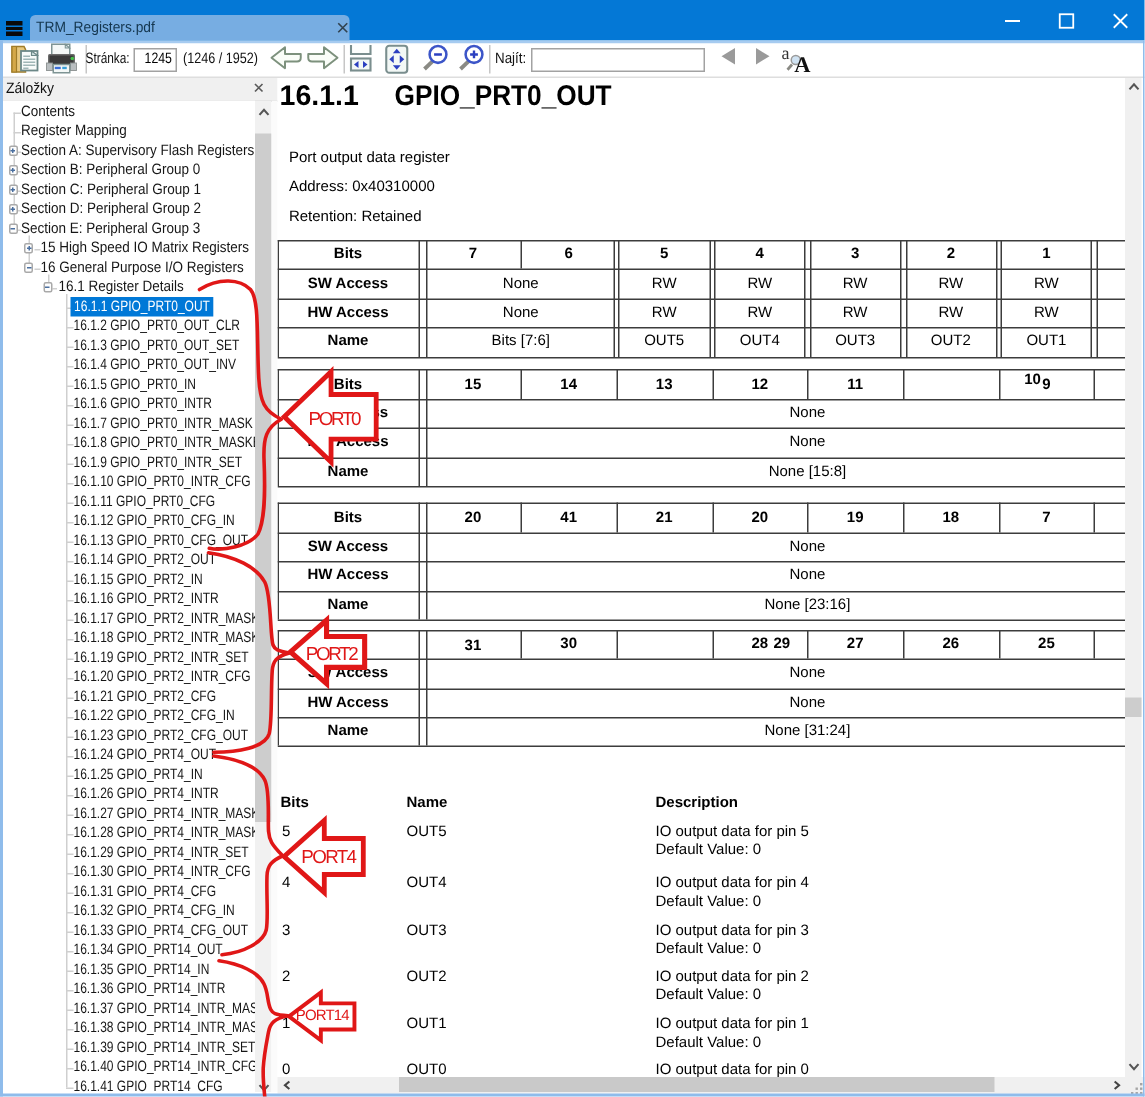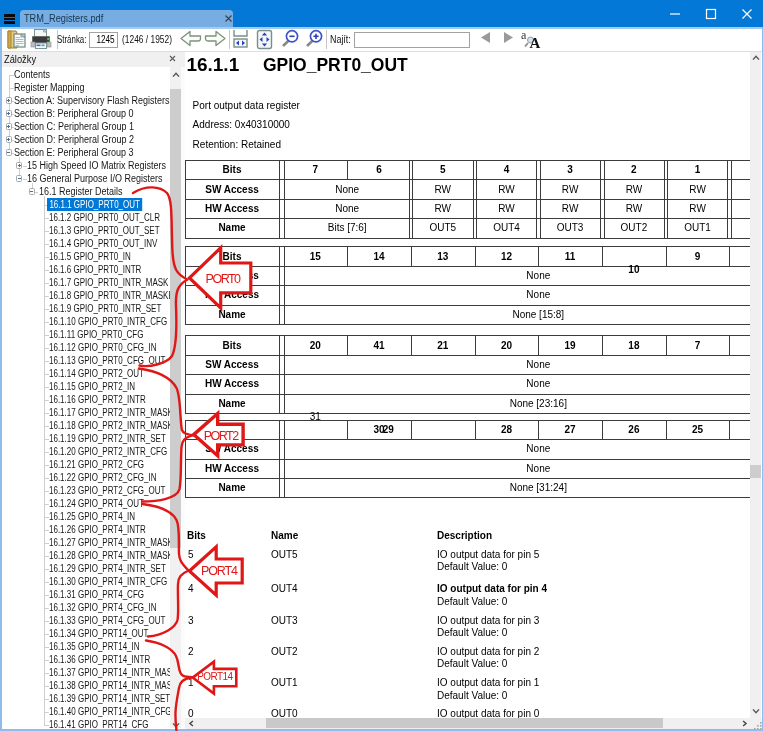--- a/index.html
+++ b/index.html
@@ -315,21 +315,21 @@
     <div style="position:absolute;left:544.4px;top:194.3px;width:1px;height:19.4px;background:#3c3c3c"></div>
     <div style="position:absolute;left:-13.0px;top:197.5px;width:120px;text-align:center;font-size:10px;line-height:13px;font-weight:bold;color:#000">Bits</div>
     <div style="position:absolute;left:-13.0px;top:216.9px;width:120px;text-align:center;font-size:10px;line-height:13px;font-weight:bold;color:#000">SW Access</div>
     <div style="position:absolute;left:-13.0px;top:236.3px;width:120px;text-align:center;font-size:10px;line-height:13px;font-weight:bold;color:#000">HW Access</div>
     <div style="position:absolute;left:-13.0px;top:255.7px;width:120px;text-align:center;font-size:10px;line-height:13px;font-weight:bold;color:#000">Name</div>
     <div style="position:absolute;left:70.3px;top:197.5px;width:120px;text-align:center;font-size:10px;line-height:13px;font-weight:bold;color:#000">15</div>
     <div style="position:absolute;left:134.1px;top:197.5px;width:120px;text-align:center;font-size:10px;line-height:13px;font-weight:bold;color:#000">14</div>
     <div style="position:absolute;left:197.8px;top:197.5px;width:120px;text-align:center;font-size:10px;line-height:13px;font-weight:bold;color:#000">13</div>
     <div style="position:absolute;left:261.5px;top:197.5px;width:120px;text-align:center;font-size:10px;line-height:13px;font-weight:bold;color:#000">12</div>
     <div style="position:absolute;left:325.1px;top:197.5px;width:120px;text-align:center;font-size:10px;line-height:13px;font-weight:bold;color:#000">11</div>
-    <div style="position:absolute;left:388.9px;top:211px;width:120px;text-align:center;font-size:10px;line-height:13px;font-weight:bold;color:#000">10</div>
+    <div style="position:absolute;left:388.9px;top:195px;width:120px;text-align:right;font-size:10px;line-height:13px;font-weight:bold;color:#000">10</div>
     <div style="position:absolute;left:452.6px;top:197.5px;width:120px;text-align:center;font-size:10px;line-height:13px;font-weight:bold;color:#000">9</div>
     <div style="position:absolute;left:516.2px;top:197.5px;width:120px;text-align:center;font-size:10px;line-height:13px;font-weight:bold;color:#000">8</div>
     <div style="position:absolute;left:293.3px;top:216.9px;width:120px;text-align:center;font-size:10px;line-height:13px;font-weight:normal;color:#000">None</div>
     <div style="position:absolute;left:293.3px;top:236.3px;width:120px;text-align:center;font-size:10px;line-height:13px;font-weight:normal;color:#000">None</div>
     <div style="position:absolute;left:293.3px;top:255.7px;width:120px;text-align:center;font-size:10px;line-height:13px;font-weight:normal;color:#000">None [15:8]</div>
     <div style="position:absolute;left:0;top:283.3px;width:608.1px;height:1px;background:#3c3c3c"></div>
     <div style="position:absolute;left:0;top:302.7px;width:608.1px;height:1px;background:#3c3c3c"></div>
     <div style="position:absolute;left:0;top:322.1px;width:608.1px;height:1px;background:#3c3c3c"></div>
     <div style="position:absolute;left:0;top:341.5px;width:608.1px;height:1px;background:#3c3c3c"></div>
     <div style="position:absolute;left:0;top:360.9px;width:608.1px;height:1px;background:#3c3c3c"></div>
@@ -370,41 +370,41 @@
     <div style="position:absolute;left:225.9px;top:367.7px;width:1px;height:19.4px;background:#3c3c3c"></div>
     <div style="position:absolute;left:289.6px;top:367.7px;width:1px;height:19.4px;background:#3c3c3c"></div>
     <div style="position:absolute;left:353.3px;top:367.7px;width:1px;height:19.4px;background:#3c3c3c"></div>
     <div style="position:absolute;left:417.0px;top:367.7px;width:1px;height:19.4px;background:#3c3c3c"></div>
     <div style="position:absolute;left:480.7px;top:367.7px;width:1px;height:19.4px;background:#3c3c3c"></div>
     <div style="position:absolute;left:544.4px;top:367.7px;width:1px;height:19.4px;background:#3c3c3c"></div>
     <div style="position:absolute;left:-13.0px;top:370.9px;width:120px;text-align:center;font-size:10px;line-height:13px;font-weight:bold;color:#000">Bits</div>
     <div style="position:absolute;left:-13.0px;top:390.3px;width:120px;text-align:center;font-size:10px;line-height:13px;font-weight:bold;color:#000">SW Access</div>
     <div style="position:absolute;left:-13.0px;top:409.7px;width:120px;text-align:center;font-size:10px;line-height:13px;font-weight:bold;color:#000">HW Access</div>
     <div style="position:absolute;left:-13.0px;top:429.1px;width:120px;text-align:center;font-size:10px;line-height:13px;font-weight:bold;color:#000">Name</div>
-    <div style="position:absolute;left:70.3px;top:358px;width:120px;text-align:center;font-size:10px;line-height:13px;font-weight:normal;color:#000">31</div>
+    <div style="position:absolute;left:70.3px;top:372px;width:120px;text-align:center;font-size:10px;line-height:13px;font-weight:bold;color:#000">31</div>
     <div style="position:absolute;left:134.1px;top:370.9px;width:120px;text-align:center;font-size:10px;line-height:13px;font-weight:bold;color:#000">30</div>
-    <div style="position:absolute;left:197.8px;top:370.9px;width:144px;text-align:left;font-size:10px;line-height:13px;font-weight:bold;color:#000">29</div>
+    <div style="position:absolute;left:197.8px;top:370.9px;width:144px;text-align:right;font-size:10px;line-height:13px;font-weight:bold;color:#000">29</div>
     <div style="position:absolute;left:261.5px;top:370.9px;width:120px;text-align:center;font-size:10px;line-height:13px;font-weight:bold;color:#000">28</div>
     <div style="position:absolute;left:325.1px;top:370.9px;width:120px;text-align:center;font-size:10px;line-height:13px;font-weight:bold;color:#000">27</div>
     <div style="position:absolute;left:388.9px;top:370.9px;width:120px;text-align:center;font-size:10px;line-height:13px;font-weight:bold;color:#000">26</div>
     <div style="position:absolute;left:452.6px;top:370.9px;width:120px;text-align:center;font-size:10px;line-height:13px;font-weight:bold;color:#000">25</div>
     <div style="position:absolute;left:516.2px;top:370.9px;width:120px;text-align:center;font-size:10px;line-height:13px;font-weight:bold;color:#000">24</div>
     <div style="position:absolute;left:293.3px;top:390.3px;width:120px;text-align:center;font-size:10px;line-height:13px;font-weight:normal;color:#000">None</div>
     <div style="position:absolute;left:293.3px;top:409.7px;width:120px;text-align:center;font-size:10px;line-height:13px;font-weight:normal;color:#000">None</div>
     <div style="position:absolute;left:293.3px;top:429.1px;width:120px;text-align:center;font-size:10px;line-height:13px;font-weight:normal;color:#000">None [31:24]</div>
     <div style="position:absolute;left:2px;top:476.5px;font-size:10px;line-height:13px;font-weight:bold;color:#000">Bits</div>
     <div style="position:absolute;left:86px;top:476.5px;font-size:10px;line-height:13px;font-weight:bold;color:#000">Name</div>
     <div style="position:absolute;left:252px;top:476.5px;font-size:10px;line-height:13px;font-weight:bold;color:#000">Description</div>
     <div style="position:absolute;left:3px;top:495.5px;font-size:10px;line-height:13px;font-weight:normal;color:#000">5</div>
     <div style="position:absolute;left:86px;top:495.5px;font-size:10px;line-height:13px;font-weight:normal;color:#000">OUT5</div>
     <div style="position:absolute;left:252px;top:495.5px;font-size:10px;line-height:13px;font-weight:normal;color:#000">IO output data for pin 5</div>
     <div style="position:absolute;left:252px;top:508.0px;font-size:10px;line-height:13px;font-weight:normal;color:#000">Default Value: 0</div>
     <div style="position:absolute;left:3px;top:530.0px;font-size:10px;line-height:13px;font-weight:normal;color:#000">4</div>
     <div style="position:absolute;left:86px;top:530.0px;font-size:10px;line-height:13px;font-weight:normal;color:#000">OUT4</div>
-    <div style="position:absolute;left:252px;top:530.0px;font-size:10px;line-height:13px;font-weight:bold;color:#000">IO output data for pin 4</div>
+    <div style="position:absolute;left:252px;top:530.0px;font-size:10px;line-height:13px;font-weight:normal;color:#000">IO output data for pin 4</div>
     <div style="position:absolute;left:252px;top:542.5px;font-size:10px;line-height:13px;font-weight:normal;color:#000">Default Value: 0</div>
     <div style="position:absolute;left:3px;top:561.5px;font-size:10px;line-height:13px;font-weight:normal;color:#000">3</div>
     <div style="position:absolute;left:86px;top:561.5px;font-size:10px;line-height:13px;font-weight:normal;color:#000">OUT3</div>
     <div style="position:absolute;left:252px;top:561.5px;font-size:10px;line-height:13px;font-weight:normal;color:#000">IO output data for pin 3</div>
     <div style="position:absolute;left:252px;top:574.0px;font-size:10px;line-height:13px;font-weight:normal;color:#000">Default Value: 0</div>
     <div style="position:absolute;left:3px;top:592.5px;font-size:10px;line-height:13px;font-weight:normal;color:#000">2</div>
     <div style="position:absolute;left:86px;top:592.5px;font-size:10px;line-height:13px;font-weight:normal;color:#000">OUT2</div>
     <div style="position:absolute;left:252px;top:592.5px;font-size:10px;line-height:13px;font-weight:normal;color:#000">IO output data for pin 2</div>
     <div style="position:absolute;left:252px;top:605.0px;font-size:10px;line-height:13px;font-weight:normal;color:#000">Default Value: 0</div>
     <div style="position:absolute;left:3px;top:624.0px;font-size:10px;line-height:13px;font-weight:normal;color:#000">1</div>

